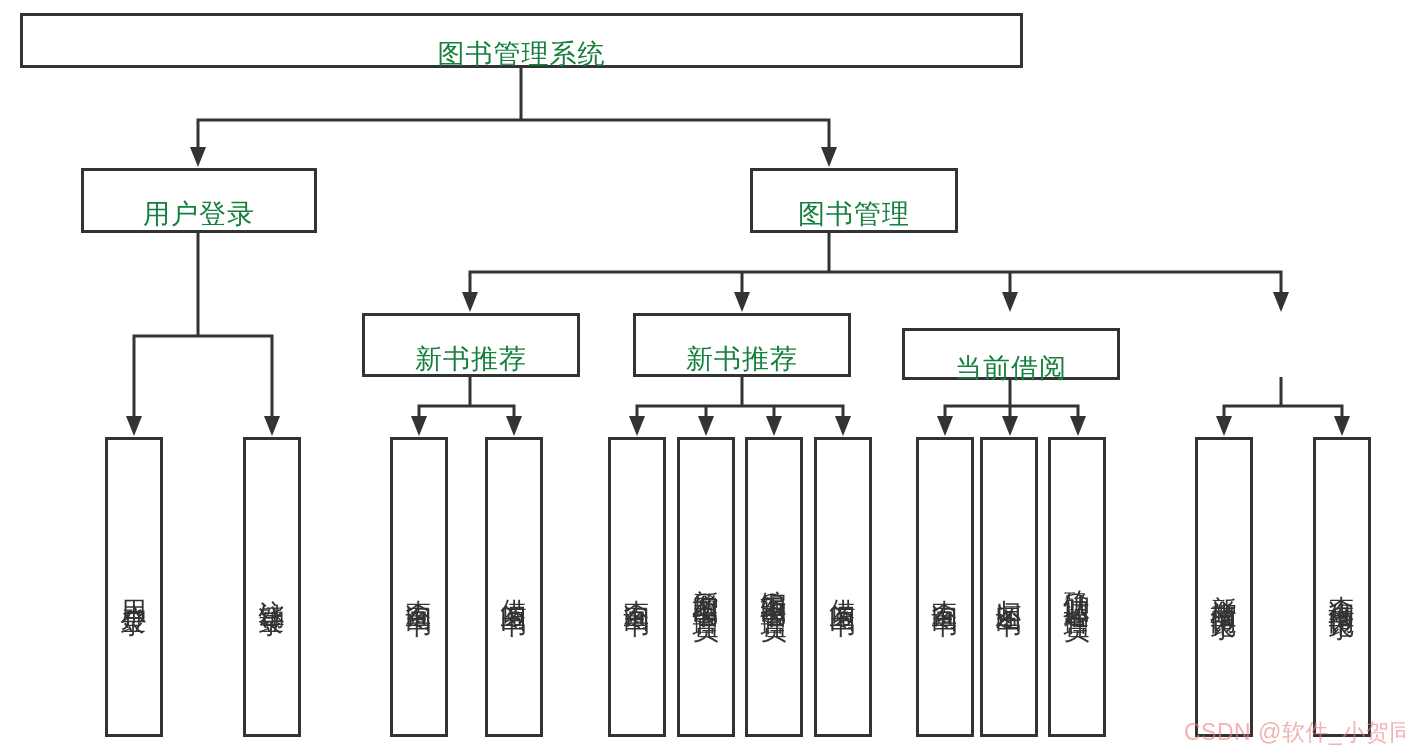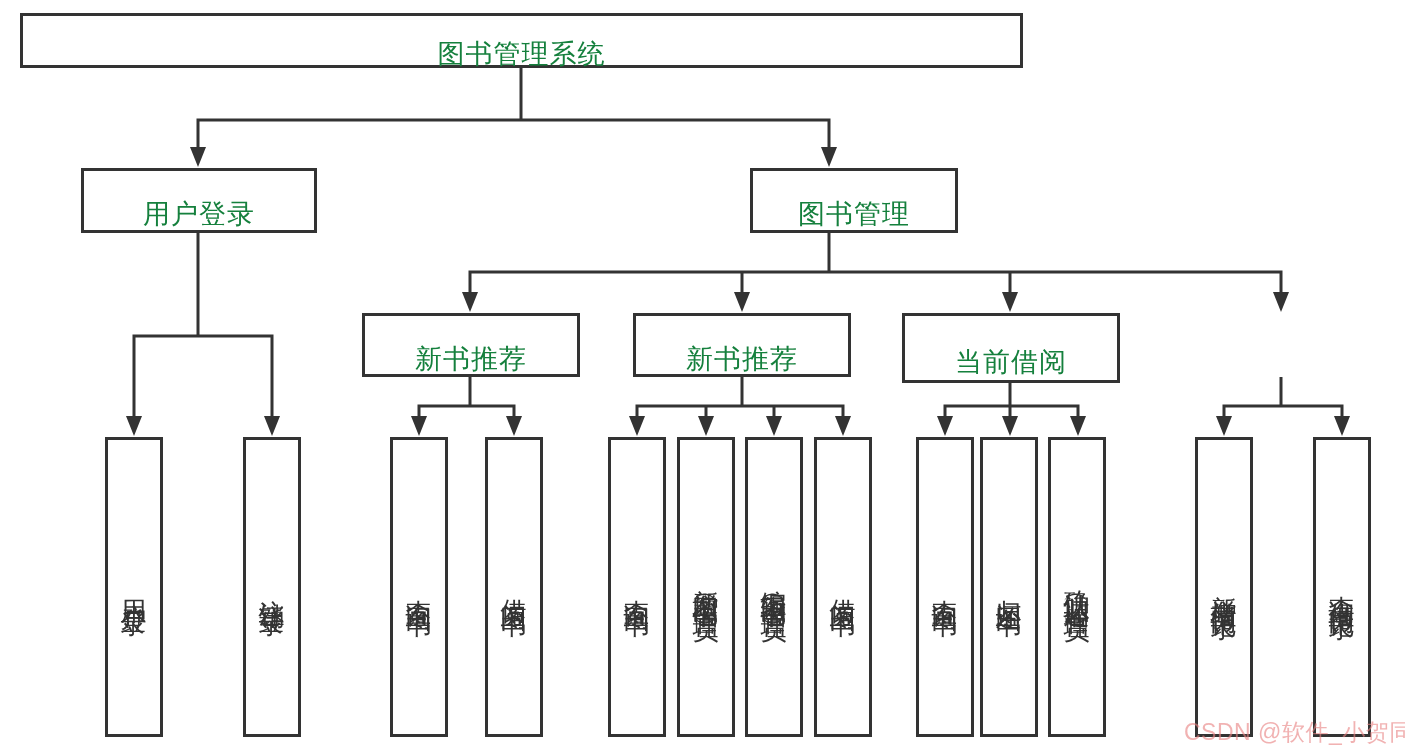--- a/index.html
+++ b/index.html
@@ -126,21 +126,21 @@
   <div class="box" style="left:750px; top:168px; width:208px; height:65px;">
     <span class="hlabel">图书管理</span>
   </div>
 
   <div class="box" style="left:362px; top:313px; width:218px; height:64px;">
     <span class="hlabel">新书推荐</span>
   </div>
   <div class="box" style="left:633px; top:313px; width:218px; height:64px;">
     <span class="hlabel">新书推荐</span>
   </div>
-  <div class="box" style="left:902px; top:313px; width:218px; height:70px;">
+  <div class="box" style="left:902px; top:328px; width:218px; height:52px;">
     <span class="hlabel">当前借阅</span>
   </div>
 
   <div class="box leaf" style="left:105px;">
     <span class="vtext">用户登录</span>
   </div>
   <div class="box leaf" style="left:243px;">
     <span class="vtext">注销登录</span>
   </div>
   <div class="box leaf" style="left:390px;">

